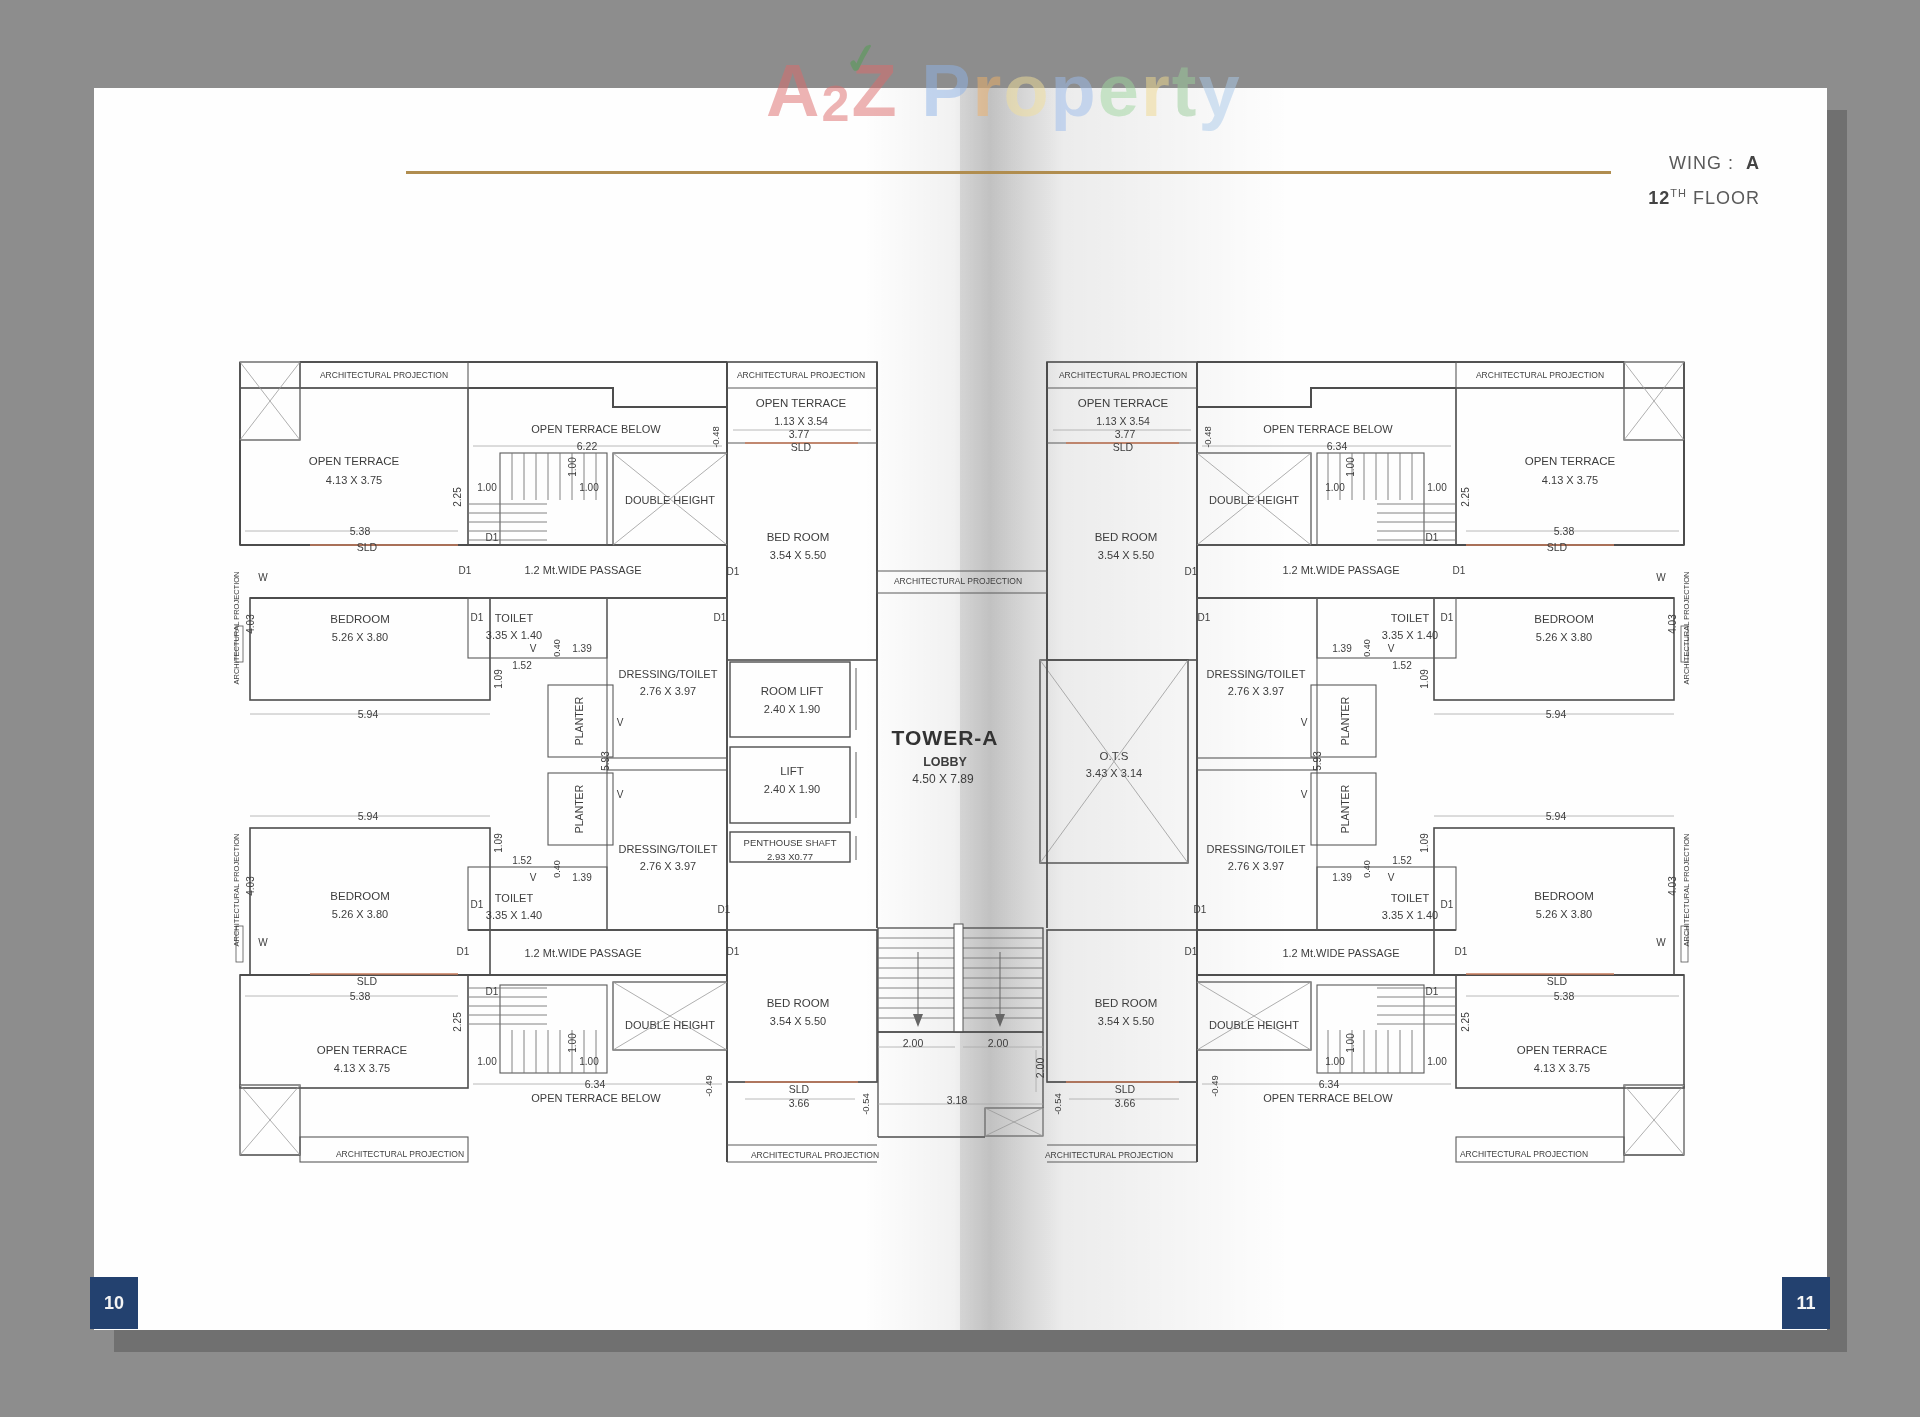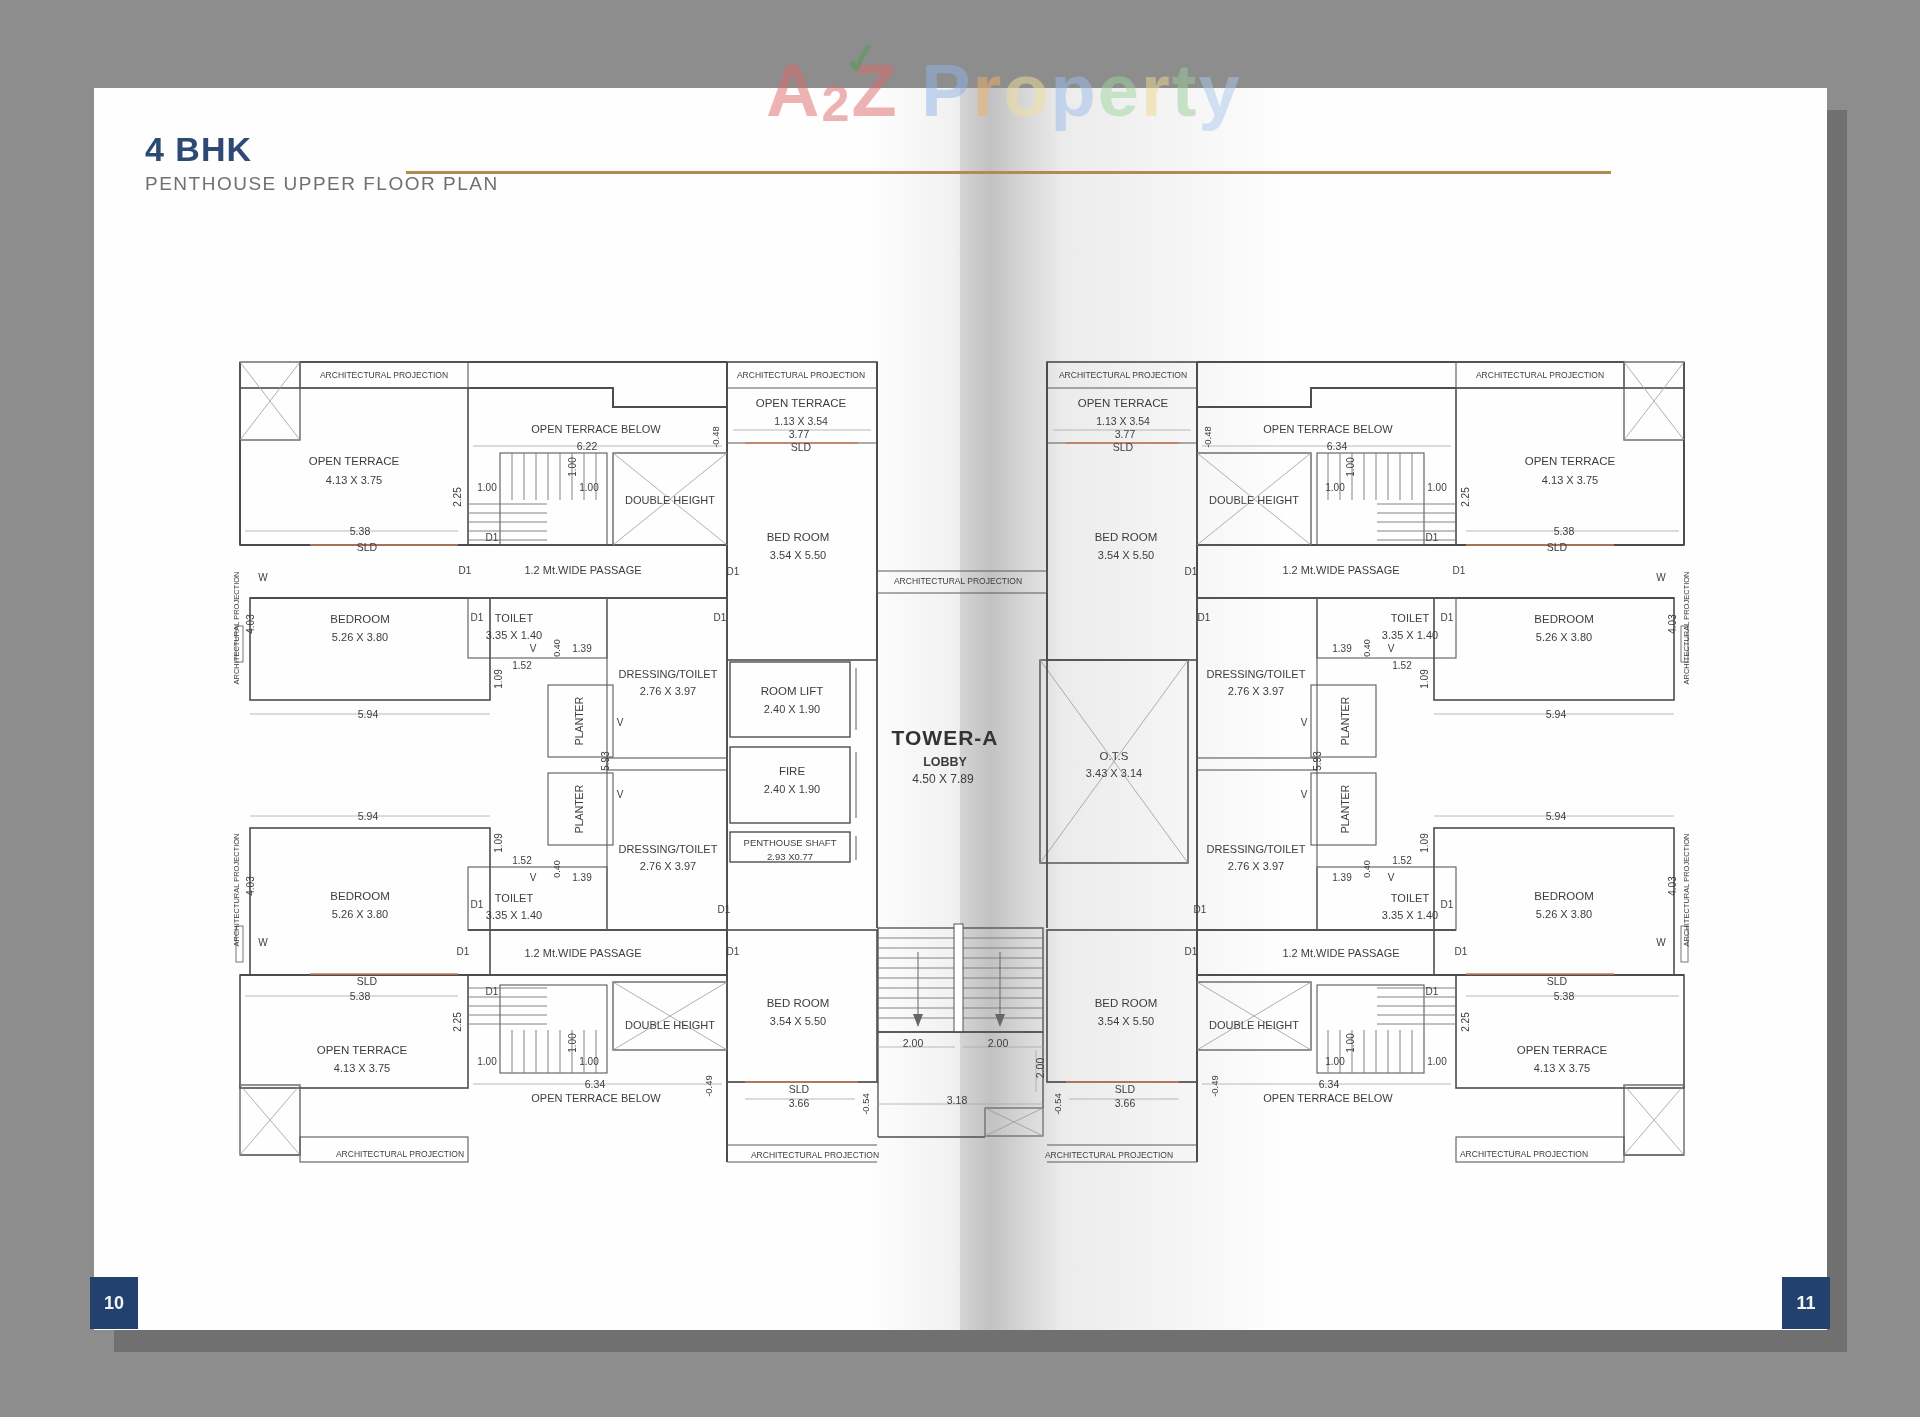--- a/index.html
+++ b/index.html
@@ -220,21 +220,21 @@
       <div class="pl" style="left: 799px; top: 434px; font-size: 10.5px; transform: translate(-50%, -50%);">3.77</div>
       <div class="pl" style="left: 1125px; top: 434px; font-size: 10.5px; transform: translate(-50%, -50%);">3.77</div>
       <div class="pl" style="left: 801px; top: 447px; font-size: 10.5px; transform: translate(-50%, -50%);">SLD</div>
       <div class="pl" style="left: 1123px; top: 447px; font-size: 10.5px; transform: translate(-50%, -50%);">SLD</div>
       <div class="pl" style="left: 798px; top: 538px; font-size: 11.5px; transform: translate(-50%, -50%);">BED ROOM</div>
       <div class="pl" style="left: 1126px; top: 538px; font-size: 11.5px; transform: translate(-50%, -50%);">BED ROOM</div>
       <div class="pl" style="left: 798px; top: 555px; font-size: 11px; transform: translate(-50%, -50%);">3.54 X 5.50</div>
       <div class="pl" style="left: 1126px; top: 555px; font-size: 11px; transform: translate(-50%, -50%);">3.54 X 5.50</div>
       <div class="pl" style="left: 792px; top: 692px; font-size: 11.5px; transform: translate(-50%, -50%);">ROOM LIFT</div>
       <div class="pl" style="left: 792px; top: 709px; font-size: 11px; transform: translate(-50%, -50%);">2.40 X 1.90</div>
-      <div class="pl" style="left: 792px; top: 772px; font-size: 11.5px; transform: translate(-50%, -50%);">FIRE</div>
+      <div class="pl" style="left: 792px; top: 772px; font-size: 11.5px; transform: translate(-50%, -50%);">LIFT</div>
       <div class="pl" style="left: 792px; top: 789px; font-size: 11px; transform: translate(-50%, -50%);">2.40 X 1.90</div>
       <div class="pl" style="left: 790px; top: 843px; font-size: 9.5px; transform: translate(-50%, -50%);">PENTHOUSE SHAFT</div>
       <div class="pl" style="left: 790px; top: 857px; font-size: 9.5px; transform: translate(-50%, -50%);">2.93 X0.77</div>
       <div class="pl" style="left: 1114px; top: 757px; font-size: 11.5px; transform: translate(-50%, -50%);">O.T.S</div>
       <div class="pl" style="left: 1114px; top: 773px; font-size: 11px; transform: translate(-50%, -50%);">3.43 X 3.14</div>
       <div class="pl" style="left: 958px; top: 581px; font-size: 8.5px; transform: translate(-50%, -50%);">ARCHITECTURAL PROJECTION</div>
       <div class="pl b" style="left: 945px; top: 737px; font-size: 21px; transform: translate(-50%, -50%);">TOWER-A</div>
       <div class="pl" style="left: 945px; top: 762px; font-size: 12.5px; transform: translate(-50%, -50%); font-weight: bold;">LOBBY</div>
       <div class="pl" style="left: 943px; top: 779px; font-size: 12px; transform: translate(-50%, -50%);">4.50 X 7.89</div>
       <div class="pl" style="left: 913px; top: 1043px; font-size: 10.5px; transform: translate(-50%, -50%);">2.00</div>
@@ -316,24 +316,24 @@
       <div class="pl" style="left: 595px; top: 1084px; font-size: 10.5px; transform: translate(-50%, -50%);">6.34</div>
       <div class="pl" style="left: 1329px; top: 1084px; font-size: 10.5px; transform: translate(-50%, -50%);">6.34</div>
       <div class="pl" style="left: 596px; top: 1098px; font-size: 11px; transform: translate(-50%, -50%);">OPEN  TERRACE BELOW</div>
       <div class="pl" style="left: 1328px; top: 1098px; font-size: 11px; transform: translate(-50%, -50%);">OPEN  TERRACE BELOW</div>
       <div class="pl" style="left: 670px; top: 1025px; font-size: 11px; transform: translate(-50%, -50%);">DOUBLE HEIGHT</div>
       <div class="pl" style="left: 1254px; top: 1025px; font-size: 11px; transform: translate(-50%, -50%);">DOUBLE HEIGHT</div>
       <div class="pl" style="left: 400px; top: 1154px; font-size: 8.5px; transform: translate(-50%, -50%);">ARCHITECTURAL PROJECTION</div>
       <div class="pl" style="left: 1524px; top: 1154px; font-size: 8.5px; transform: translate(-50%, -50%);">ARCHITECTURAL PROJECTION</div>
     </div>
 
-  <div id="title-block">
-    <div id="page-title">4 BHK</div>
-    <div id="page-subtitle">PENTHOUSE UPPER FLOOR PLAN</div>
+  <div id="gold-rule"></div>
+  <div id="wing-block">
+    <div><span>WING :</span>&nbsp;&nbsp;<b>A</b></div>
+    <div><b>12</b><sup>TH</sup>&nbsp;<span>FLOOR</span></div>
   </div>
-  <div id="gold-rule"></div>
 
   <div id="wm-top"><span id="wm-check">✓</span><span style="color: rgb(221, 107, 107);">A</span><span class="sm" style="color: rgb(221, 107, 107);">2</span><span style="color: rgb(221, 107, 107);">Z</span><span style="color: rgb(255, 255, 255);">&nbsp;</span><span style="color: rgb(143, 180, 232);">P</span><span style="color: rgb(239, 177, 105);">r</span><span style="color: rgb(242, 223, 154);">o</span><span style="color: rgb(156, 188, 236);">p</span><span style="color: rgb(158, 214, 158);">e</span><span style="color: rgb(240, 217, 142);">r</span><span style="color: rgb(153, 204, 153);">t</span><span style="color: rgb(169, 201, 234);">y</span></div>
 
   <div id="pagenum-left" class="pagenum">10</div>
   <div id="pagenum-right" class="pagenum">11</div>
 
 </div>
 
 </body></html>

